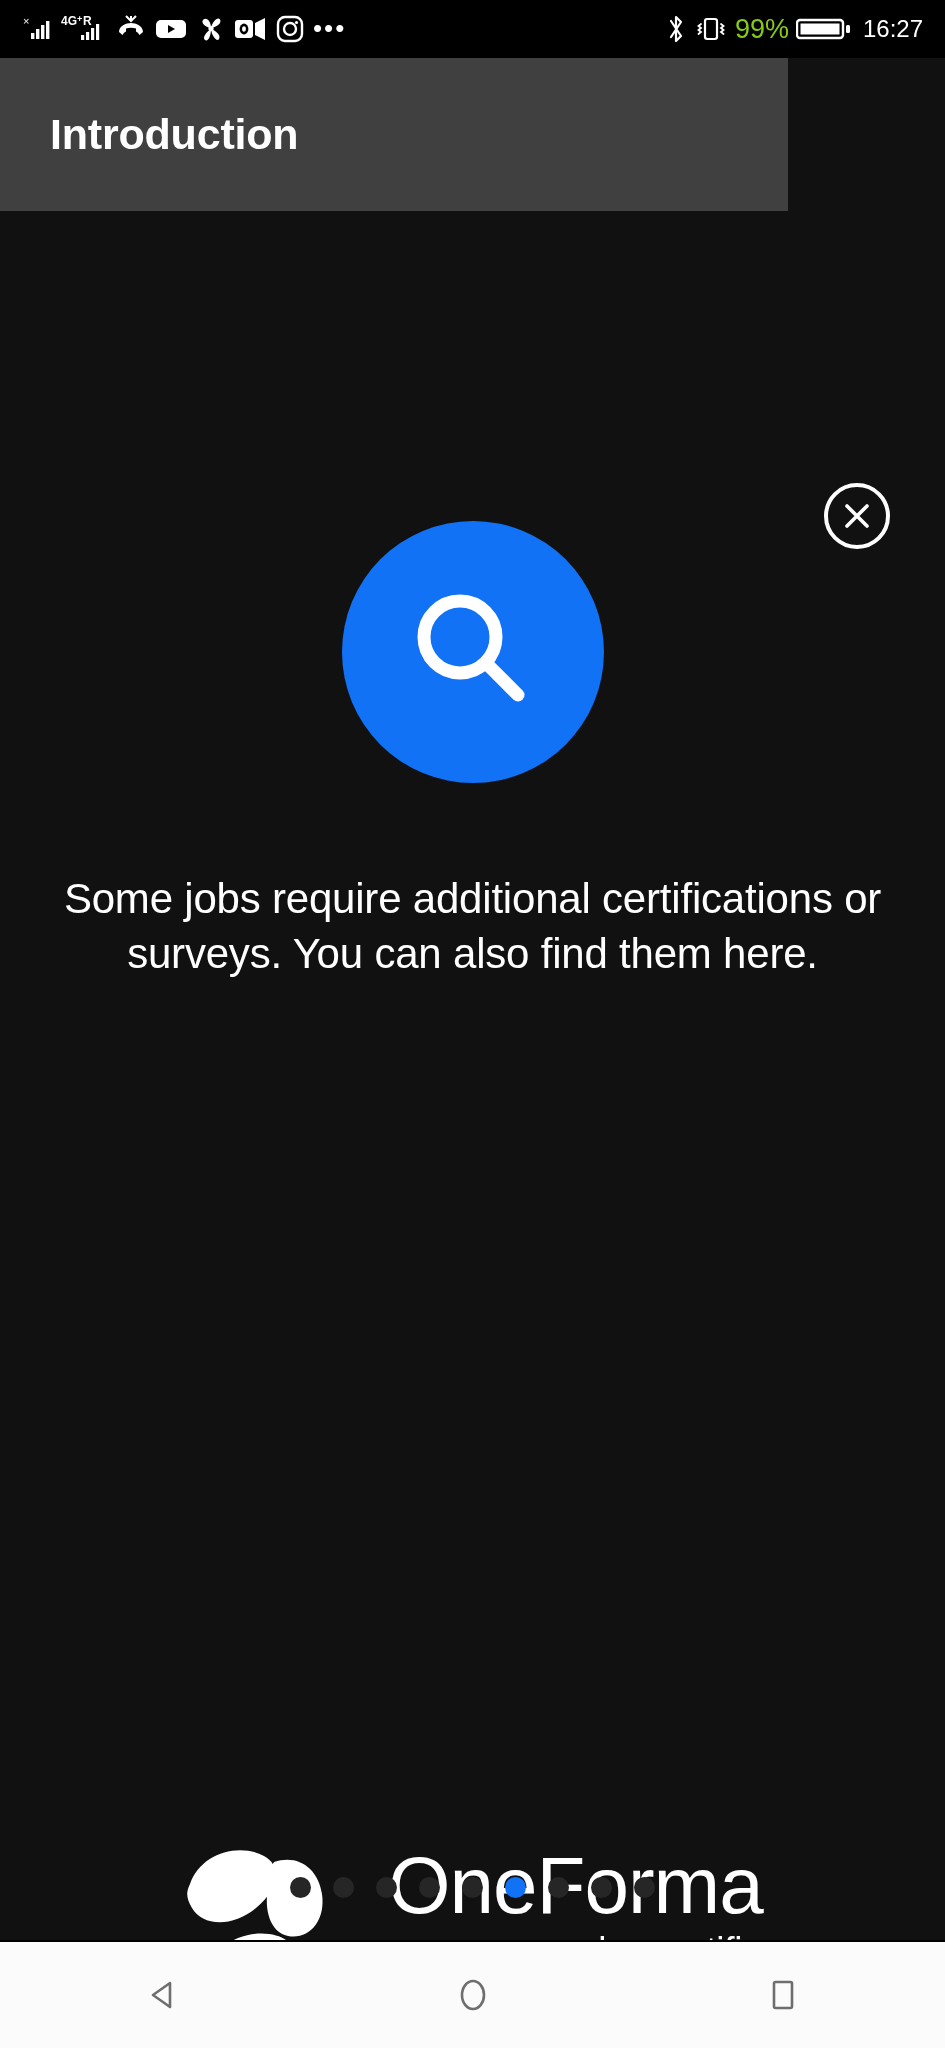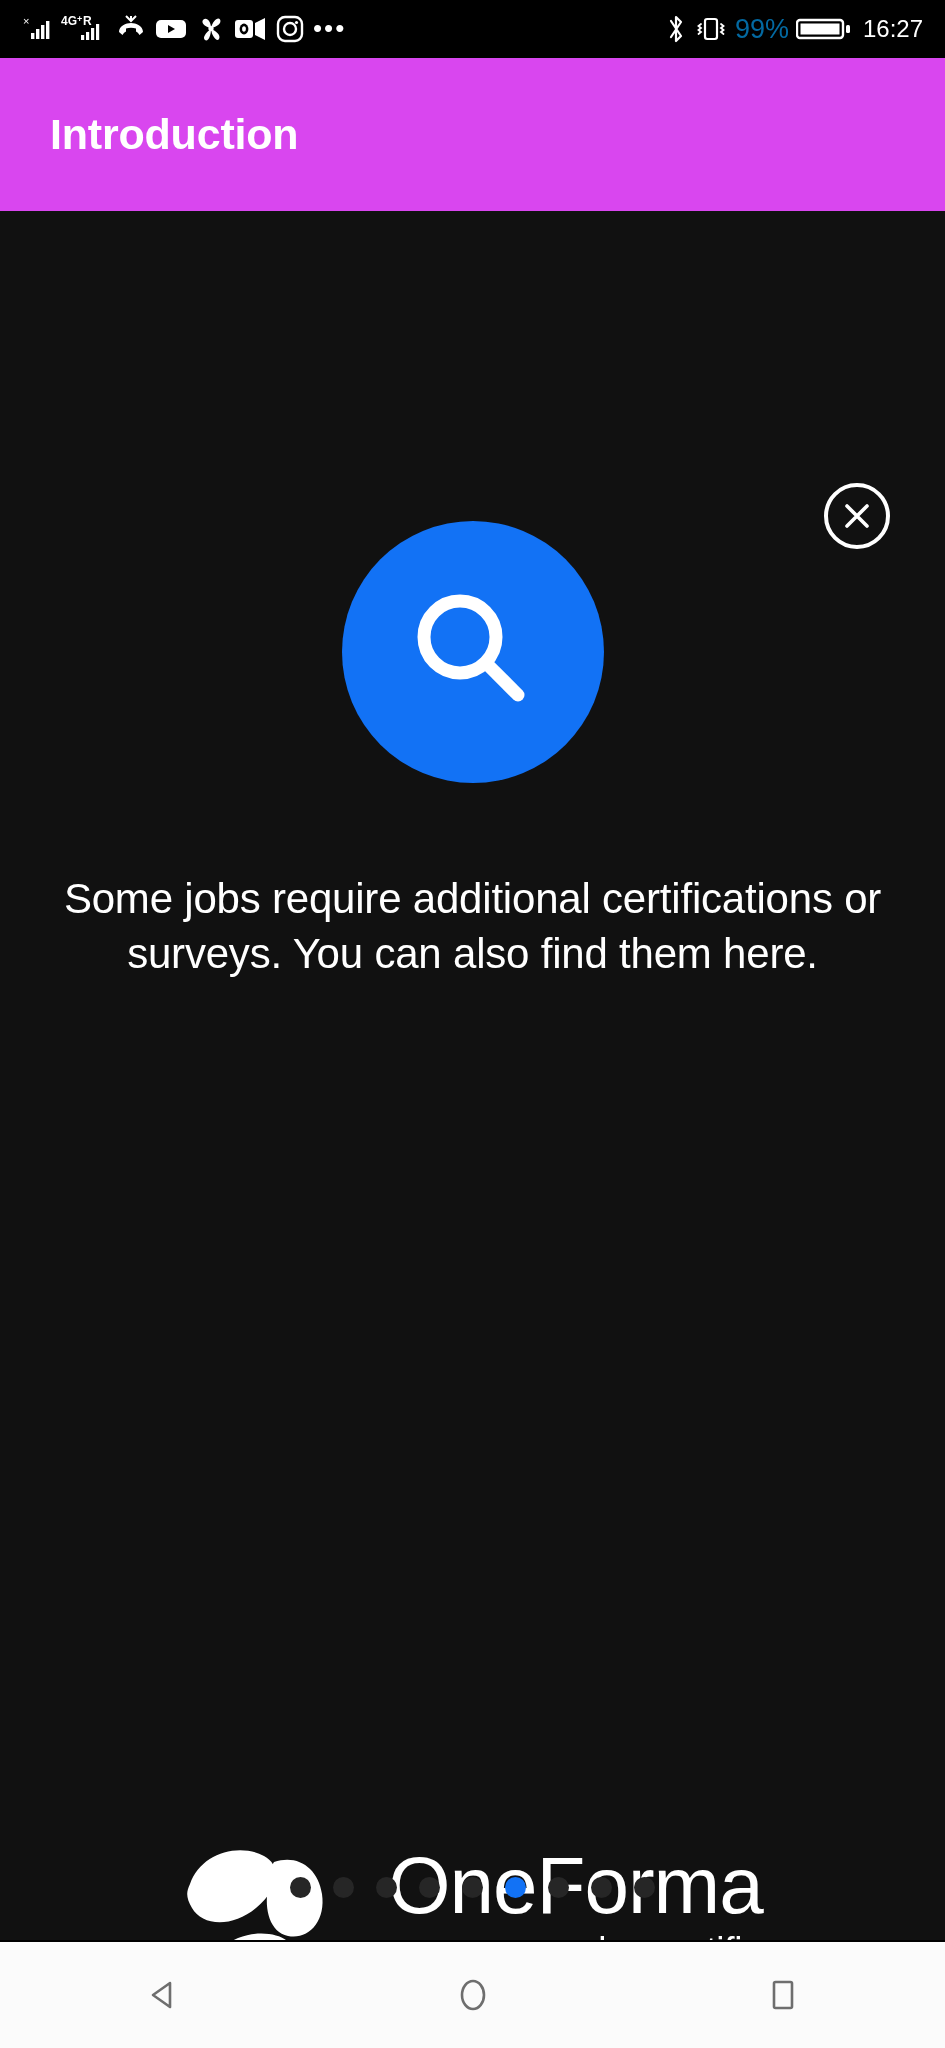--- a/index.html
+++ b/index.html
@@ -43,21 +43,21 @@
     align-items: center;
     gap: 7px;
   }
   .sb-icon {
     display: inline-flex;
     align-items: center;
     justify-content: center;
     color: #ffffff;
   }
   .sb-text {
-    color: #0369a1;
+    color: #84cc16;
     font-size: 27px;
     font-weight: 400;
     letter-spacing: 0px;
     line-height: 1;
   }
   .sb-clock {
     color: #ffffff;
     font-size: 24px;
     font-weight: 400;
     line-height: 1;
@@ -67,23 +67,23 @@
     color: #ffffff;
     font-size: 26px;
     letter-spacing: 2px;
     line-height: 0.6;
   }
 
   
   .app-bar {
     position: absolute;
     left: 0; top: 58px;
-    width: 945px;
+    width: 788px;
     height: 153px;
-    background: #d946ef;
+    background: #404040;
     display: flex;
     align-items: center;
   }
   .app-bar-title {
     color: #ffffff;
     font-size: 43px;
     font-weight: bold;
     letter-spacing: -0.2px;
     margin-left: 50px;
   }

